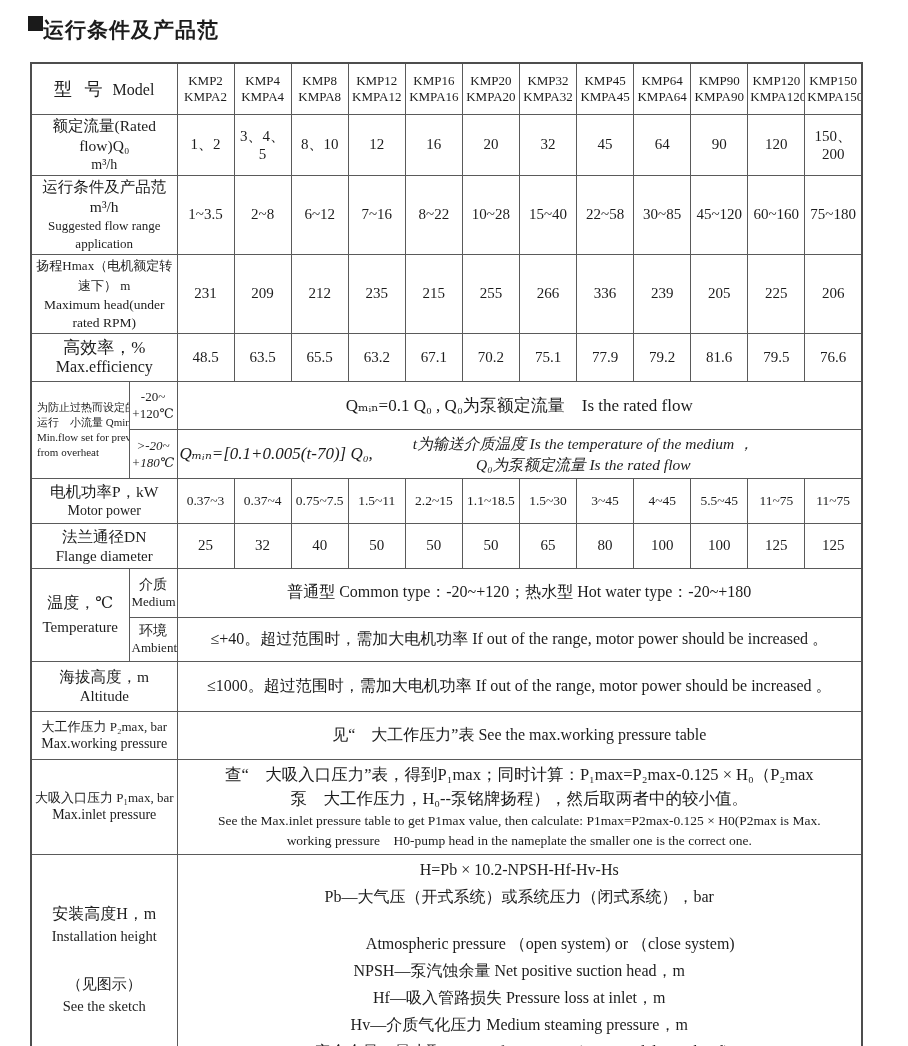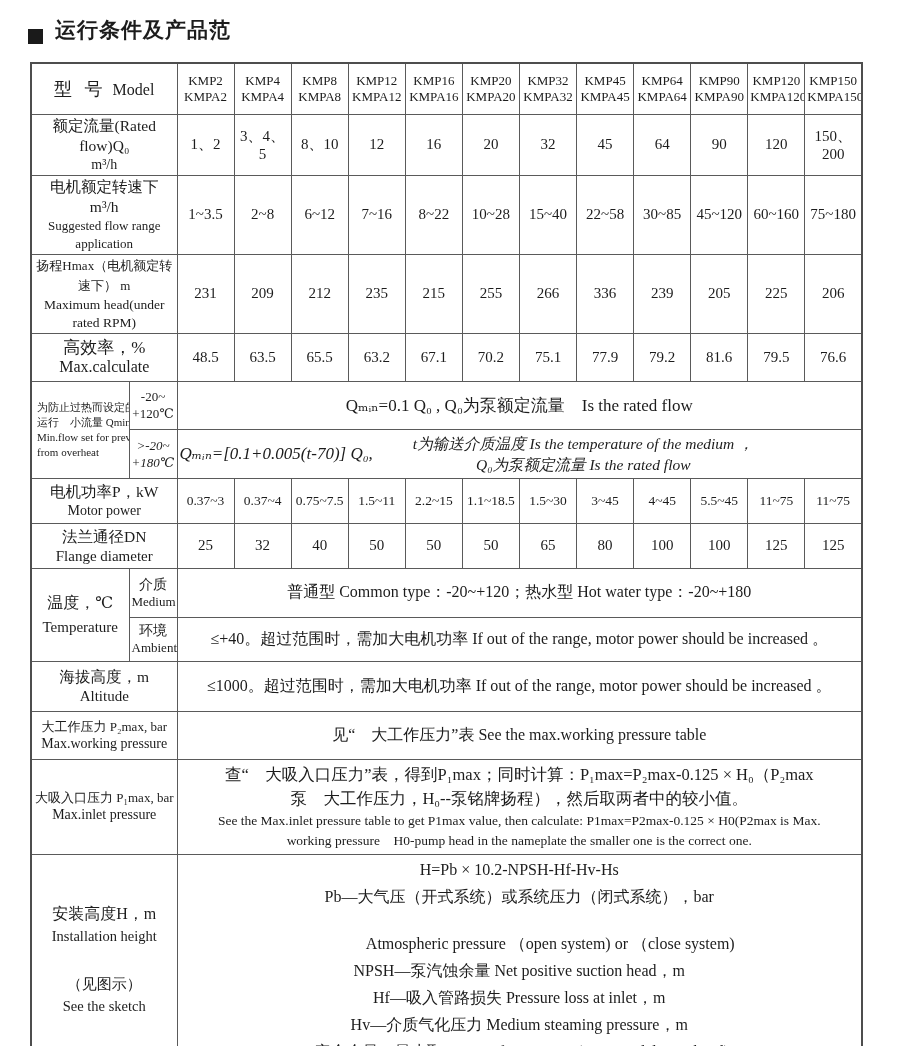--- a/index.html
+++ b/index.html
@@ -7,21 +7,21 @@
     position:relative;
     width:908px;height:1046px;
     background:#ffffff;
     color:#1c1c1c;
     font-family:"Liberation Serif","DejaVu Serif",serif;
     overflow:hidden;
   }
   
   .title-row{
     position:absolute;left:28px;top:16px;
-    display:flex;align-items:flex-end;gap:12px;
+    display:flex;align-items:flex-start;
   }
   .bullet{width:15px;height:15px;background:#1a1a1a;flex:0 0 auto;}
   .title-zh{font-size:21px;font-weight:bold;letter-spacing:1px;}
   .title-en{font-size:20px;font-weight:bold;letter-spacing:.5px;}
   
   table.spec{
     position:absolute;left:30px;top:62px;
     width:833px;
     border-collapse:collapse;
     table-layout:fixed;
@@ -180,21 +180,21 @@
       <td class="val">32</td>
       <td class="val">45</td>
       <td class="val">64</td>
       <td class="val">90</td>
       <td class="val">120</td>
       <td class="val">150、200</td>
     </tr>
 
     <tr class="r-sugg">
       <td colspan="2" class="lbl">
-        <div class="l1">电机额定转速下 m³/h</div>
+        <div class="l1">运行条件及产品范 m³/h</div>
         <div class="l2" style="font-size:13px">Suggested flow range application</div>
       </td>
       <td class="val">1~3.5</td>
       <td class="val">2~8</td>
       <td class="val">6~12</td>
       <td class="val">7~16</td>
       <td class="val">8~22</td>
       <td class="val">10~28</td>
       <td class="val">15~40</td>
       <td class="val">22~58</td>
@@ -219,21 +219,21 @@
       <td class="val">336</td>
       <td class="val">239</td>
       <td class="val">205</td>
       <td class="val">225</td>
       <td class="val">206</td>
     </tr>
 
     <tr class="r-eff">
       <td colspan="2" class="lbl">
         <div class="l1" style="font-size:17px">高效率，%</div>
-        <div class="l2" style="font-size:16px">Max.calculate</div>
+        <div class="l2" style="font-size:16px">Max.efficiency</div>
       </td>
       <td class="val">48.5</td>
       <td class="val">63.5</td>
       <td class="val">65.5</td>
       <td class="val">63.2</td>
       <td class="val">67.1</td>
       <td class="val">70.2</td>
       <td class="val">75.1</td>
       <td class="val">77.9</td>
       <td class="val">79.2</td>

